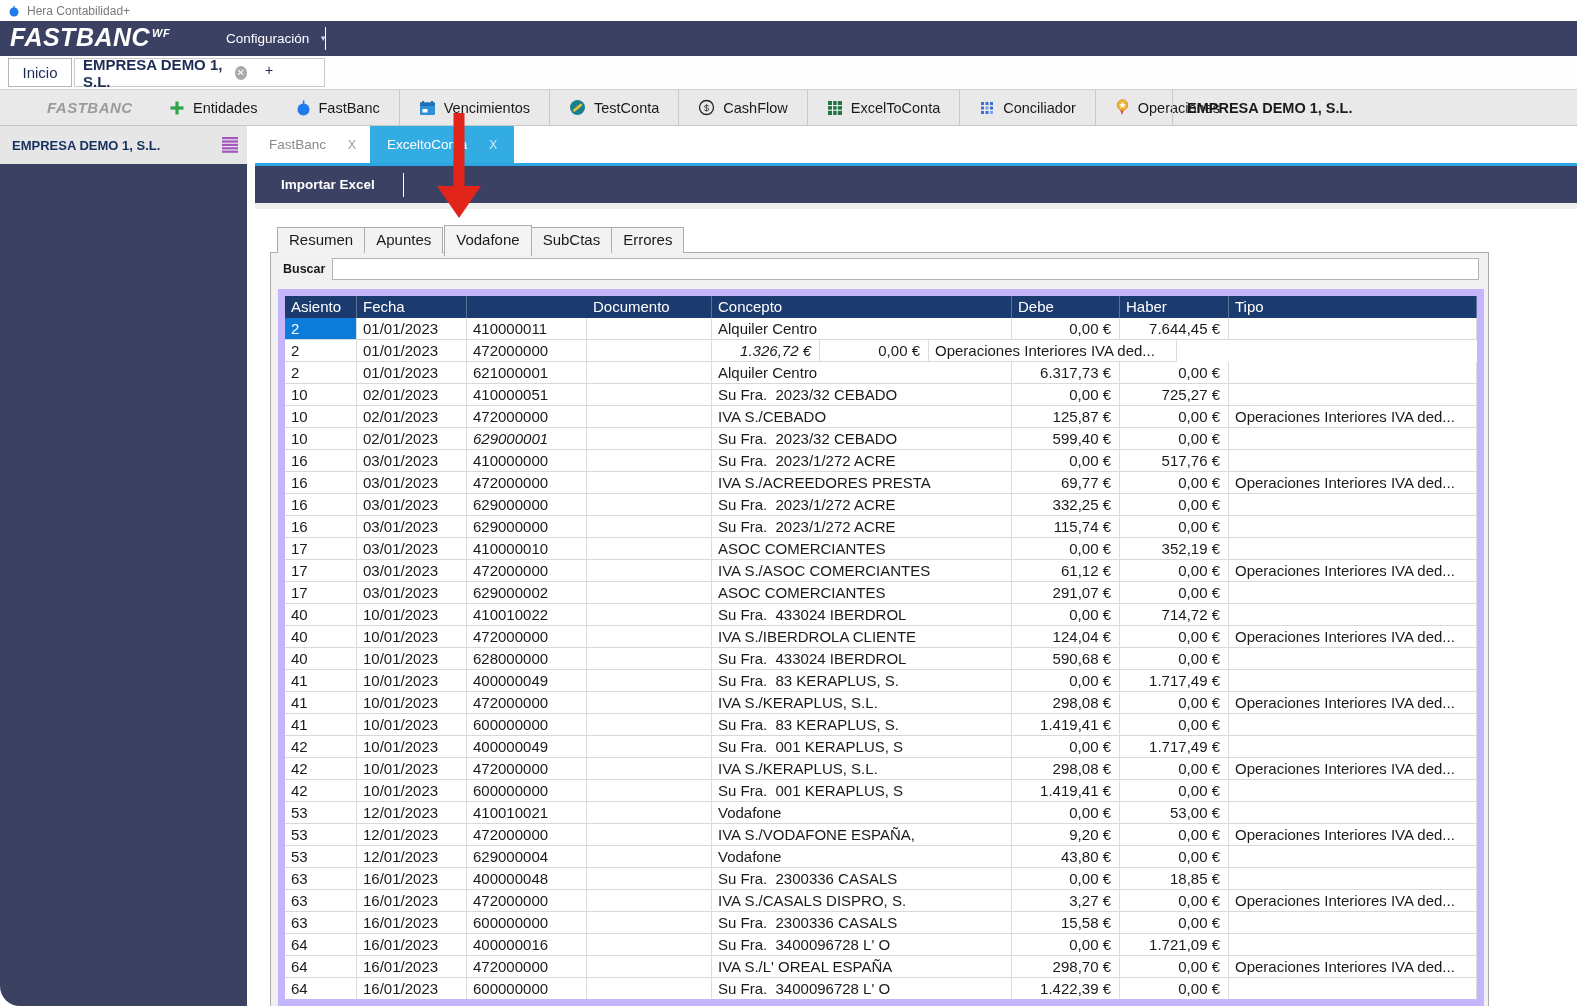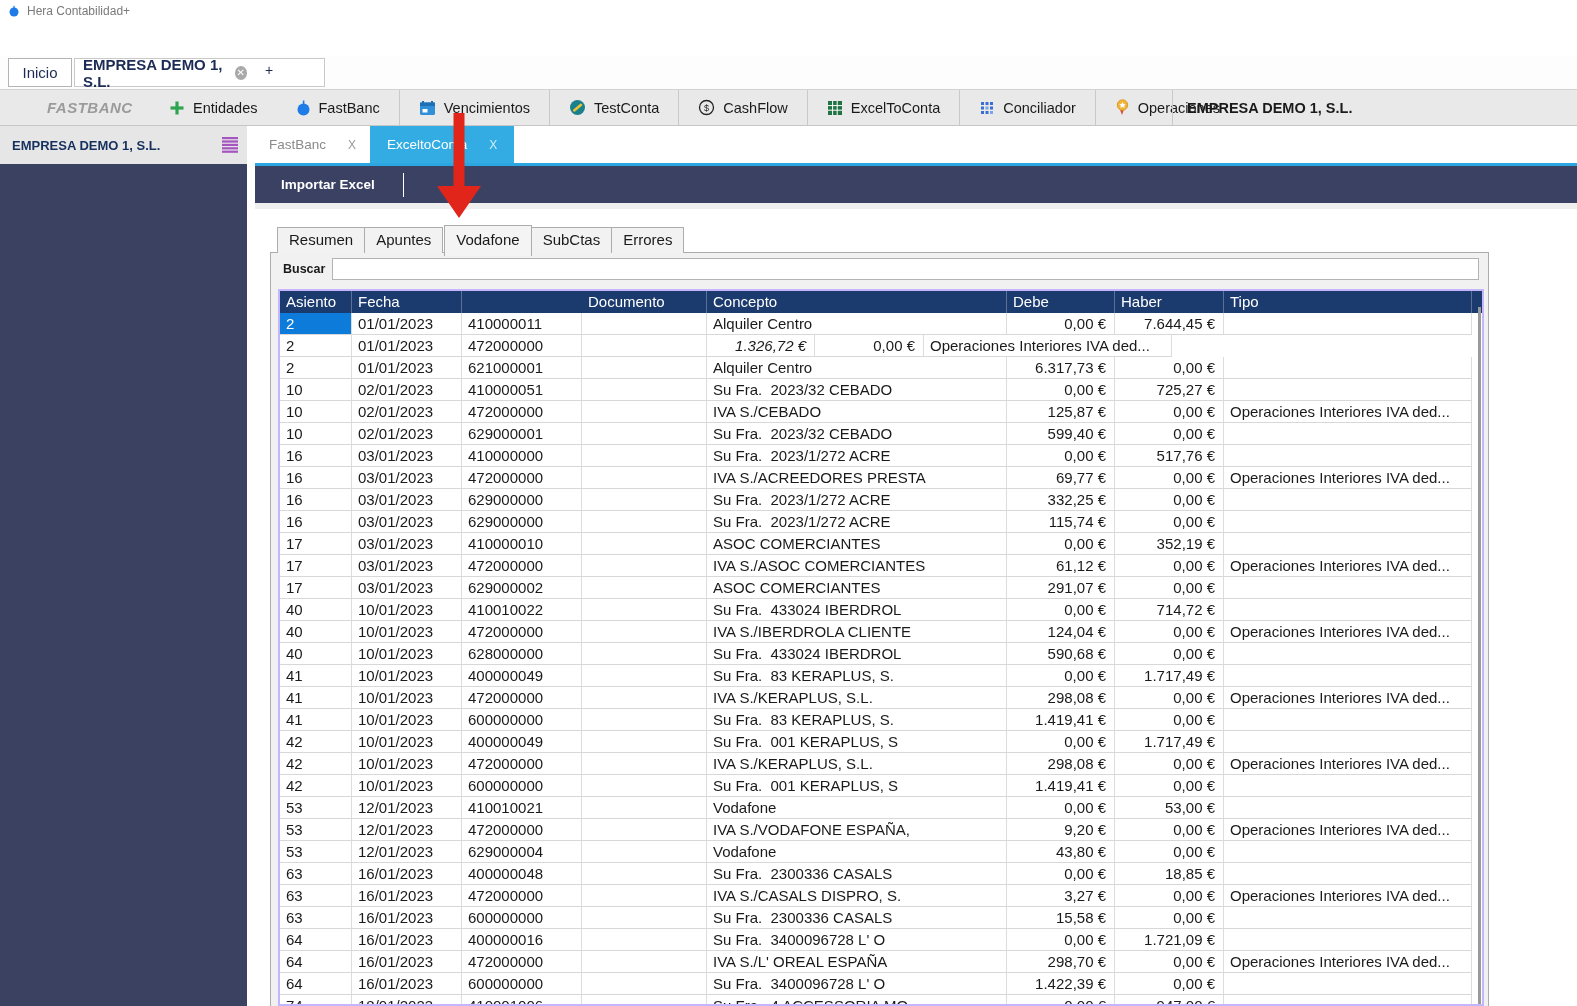--- a/index.html
+++ b/index.html
@@ -1,17 +1,17 @@
 <!DOCTYPE html>
 <html><head>
 <meta charset="utf-8">
 <style>
   html,body{margin:0;padding:0;background:#ffffff;}
   *{box-sizing:border-box;font-family:"Liberation Sans","DejaVu Sans",sans-serif;}
-  .screen{position:relative;width:1577px;height:1006px;background:#ffffff;overflow:hidden;}
+  .screen{position:relative;width:1577px;height:1006px;background:#ffffff;overflow:hidden;border-radius:20px;}
 
   
   .titlebar{position:absolute;left:0;top:0;width:1577px;height:21px;background:#ffffff;display:flex;align-items:center;}
   .titlebar .app-ic{width:12px;height:12px;margin-left:8px;}
   .titlebar .wt{margin-left:7px;font-size:12px;color:#7a7a7a;}
 
   
   .appheader{position:absolute;left:0;top:21px;width:1577px;height:35px;background:#3B4163;}
   .brand{position:absolute;left:10px;top:2px;color:#fff;font-size:25px;font-weight:bold;font-style:italic;letter-spacing:.5px;}
   .brand sup{font-size:11px;font-weight:bold;font-style:italic;margin-left:2px;}
@@ -61,21 +61,21 @@
   .tabpage{position:absolute;left:270px;top:252px;width:1219px;height:760px;background:#F1F1F1;border:1px solid #ACACAC;}
   .pagetabs{position:absolute;left:277px;top:225px;height:28px;display:flex;align-items:flex-end;z-index:3;}
   .ptab{height:26px;line-height:24px;padding:0 11px;background:#F2F2F2;border:1px solid #ACACAC;border-bottom:none;margin-right:-1px;font-size:15px;color:#1a1a1a;cursor:default;}
   .ptab.active{height:31px;line-height:28px;background:#F4F4F4;position:relative;z-index:4;margin-left:2px;margin-bottom:-3px;}
 
   
   .searchrow-label{position:absolute;left:283px;top:262px;font-size:12.5px;font-weight:bold;color:#1a1a1a;z-index:3;}
   .search-input{position:absolute;left:332px;top:258px;width:1147px;height:22px;border:1px solid #b3b3b3;background:#fff;z-index:3;font-size:13px;padding:0 5px;outline:none;}
 
   
-  .grid{position:absolute;left:278px;top:289px;width:1206px;height:717px;background:#ffffff;border:2px solid #c4b5fd;overflow:hidden;z-index:3;}
+  .grid{position:absolute;left:278px;top:289px;width:1206px;height:717px;background:#ffffff;border:7px solid #c4b5fd;overflow:hidden;z-index:3;}
   .thead-row{display:flex;height:22px;background:#1B3A6E;}
   .th{color:#ffffff;font-size:15px;line-height:22px;padding-left:6px;border-right:1px solid rgba(255,255,255,.28);white-space:pre;overflow:hidden;flex:none;}
   .trow{display:flex;height:22px;background:#fff;}
   .td{font-size:15px;line-height:21px;color:#1a1a1a;padding-left:6px;border-right:1px solid #dcdcdc;border-bottom:1px solid #d8d8d8;white-space:pre;overflow:hidden;flex:none;}
   .td.num{text-align:right;padding-right:8px;padding-left:0;}
   .td.sel{background:#0D7BDA;color:#ffffff;}
   .vthumb{position:absolute;left:1198px;top:16px;width:3px;height:699px;background:#9a9a9a;}
 
   
   .red-arrow{position:absolute;left:436px;top:113px;z-index:10;}
@@ -86,20 +86,28 @@
 <div class="screen">
 
   <div class="titlebar">
     <svg class="app-ic" viewBox="0 0 16 16">
       <rect x="7.2" y="1" width="1.6" height="4" fill="#1E7BE8"></rect>
       <circle cx="8" cy="9.4" r="6" fill="#1E7BE8"></circle>
     </svg>
     <span class="wt">Hera Contabilidad+</span>
   </div>
 
+  <div class="appheader">
+    <span class="brand"><span>FASTBANC</span><sup>WF</sup></span>
+    <span class="cfgmenu">
+        <span>Configuración</span>
+        <span class="caret">▼</span>
+      </span>
+    <span class="hdr-vline"></span>
+  </div>
 
   <div class="maintabs">
     <div class="mtab home">
         <span>Inicio</span>
       </div>
     <div class="mtab company">
       <span>EMPRESA DEMO 1, S.L.</span>
       <span class="closecirc">✕</span>
     </div>
     <div class="mtab plus">
@@ -306,21 +314,21 @@
           <div class="td" style="width: 120px;">472000000</div>
           <div class="td" style="width: 125px;"></div>
           <div class="td" style="width: 300px;">IVA S./CEBADO</div>
           <div class="td num" style="width: 108px;">125,87 €</div>
           <div class="td num" style="width: 109px;">0,00 €</div>
           <div class="td" style="width: 248px;">Operaciones Interiores IVA ded...</div>
         </div>
         <div class="trow">
           <div class="td" style="width: 72px;">10</div>
           <div class="td" style="width: 110px;">02/01/2023</div>
-          <div class="td" style="width: 120px;">629000001</div>
+          <div class="td" style="width: 120px; font-style: italic;">629000001</div>
           <div class="td" style="width: 125px;"></div>
           <div class="td" style="width: 300px;">Su Fra.  2023/32 CEBADO</div>
           <div class="td num" style="width: 108px;">599,40 €</div>
           <div class="td num" style="width: 109px;">0,00 €</div>
           <div class="td" style="width: 248px;"></div>
         </div>
         <div class="trow">
           <div class="td" style="width: 72px;">16</div>
           <div class="td" style="width: 110px;">03/01/2023</div>
           <div class="td" style="width: 120px;">410000000</div>

